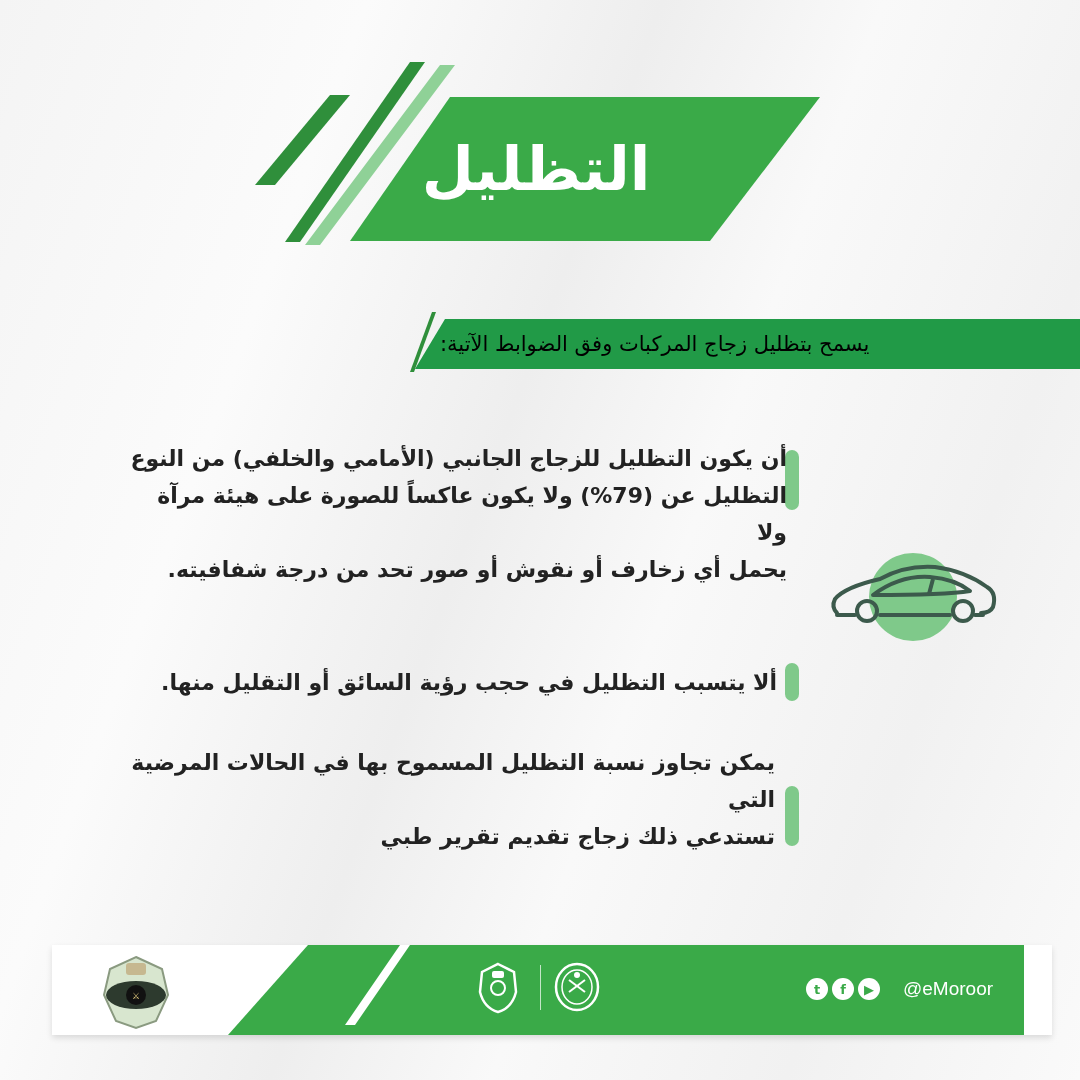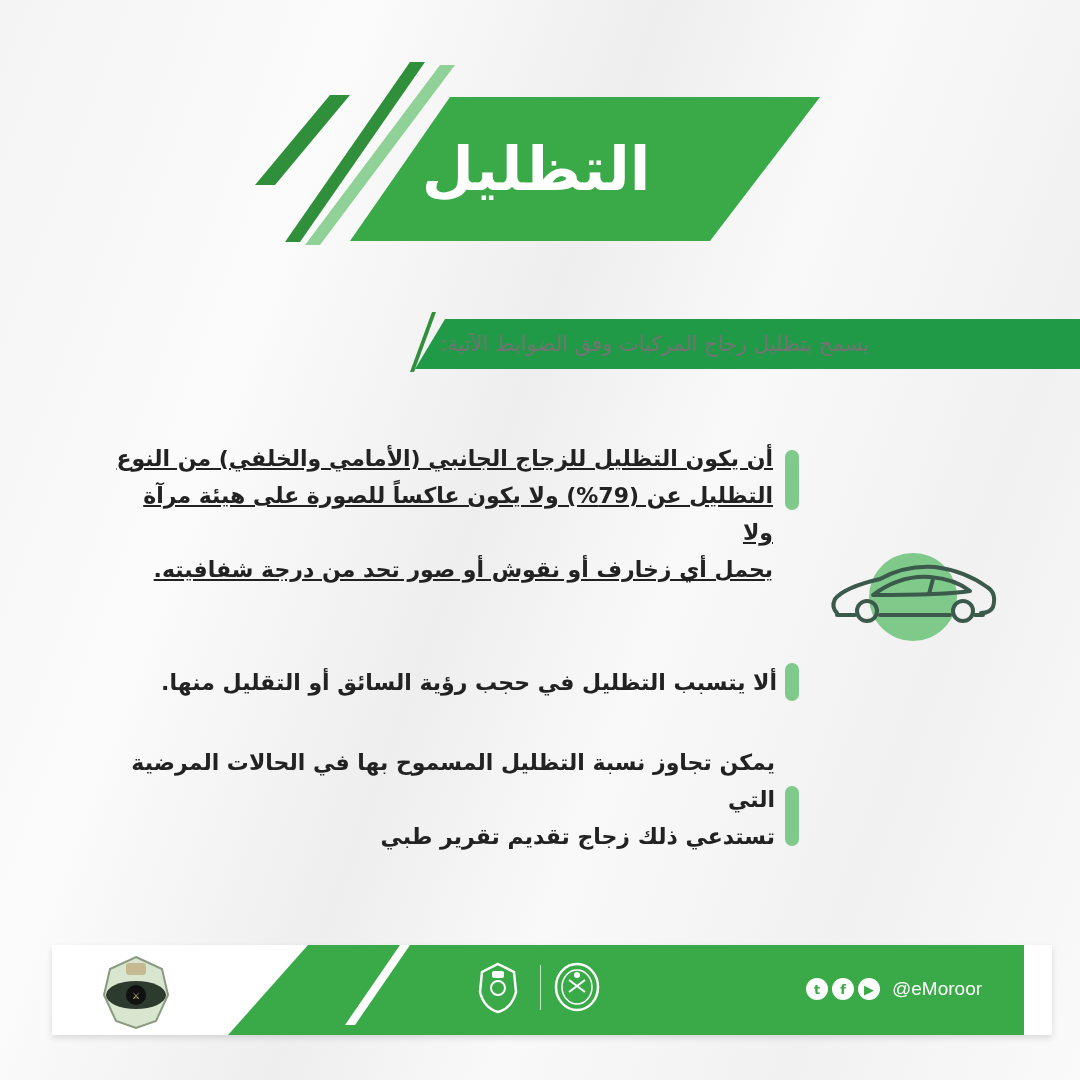--- a/index.html
+++ b/index.html
@@ -29,21 +29,21 @@
 
   
   .sub-banner {
     left:415px; top:319px; width:665px; height:50px;
     background:#219a47;
     clip-path: polygon(30px 0, 665px 0, 665px 50px, 0 50px);
   }
   .sub-text {
     left:440px; top:319px; width:620px; height:50px;
     display:flex; align-items:center; justify-content:flex-end;
-    color:#737373; font-size:21px; direction:rtl;
+    color:#000000; font-size:21px; direction:rtl;
   }
 
   
   .bullet-bar {
     position:absolute; width:14px; background:#7fc98a; border-radius:7px;
   }
   .bullet-text {
     position:absolute; direction:rtl; text-align:right;
     font-size:22px; font-weight:bold; color:#222; line-height:37px;
   }
@@ -61,38 +61,38 @@
     clip-path: polygon(80px 0, 796px 0, 796px 90px, 0 90px);
   }
   .social {
     left:806px; top:975px; height:28px; display:flex; align-items:center; gap:4px;
   }
   .social-icon {
     width:22px; height:22px; border-radius:50%; background:#fff;
     color:#3aaa48; font-size:13px; font-weight:bold;
     display:flex; align-items:center; justify-content:center;
   }
-  .handle { color:#fff; font-size:19px; margin-left:8px; font-family:"Liberation Sans", sans-serif; }
+  .handle { color:#fff; font-size:19px; margin-left:19px; font-family:"Liberation Sans", sans-serif; }
 </style>
 </head>
 <body>
 
 <div class="stripe" style="left:285px;top:62px;width:160px;height:180px;background:#2f8f3b;clip-path:polygon(125px 0,140px 0,15px 180px,0 180px);"></div>
 <div class="stripe" style="left:300px;top:65px;width:160px;height:180px;background:#8fd197;clip-path:polygon(140px 0,155px 0,20px 180px,5px 180px);"></div>
 <div class="stripe" style="left:255px;top:95px;width:160px;height:150px;background:#2f8f3b;clip-path:polygon(75px 0,95px 0,20px 90px,0 90px);"></div>
 
 <div class="abs title-banner"></div>
 <div class="abs title-text">التظليل</div>
 
 <div class="stripe" style="left:410px;top:312px;width:30px;height:60px;background:#2f8f3b;clip-path:polygon(22px 0,26px 0,4px 60px,0 60px);"></div>
 <div class="abs sub-banner"></div>
 <div class="abs sub-text">يسمح بتظليل زجاج المركبات وفق الضوابط الآتية:</div>
 
 <div class="bullet-bar" style="left:785px;top:450px;height:60px;"></div>
-<div class="bullet-text" style="left:108px;top:440px;width:665px;text-decoration:underline;">
+<div class="bullet-text" style="left:122px;top:440px;width:665px;">
   <div>أن يكون التظليل للزجاج الجانبي (الأمامي والخلفي) من النوع</div>
   <div>التظليل عن (79%) ولا يكون عاكساً للصورة على هيئة مرآة ولا</div>
   <div>يحمل أي زخارف أو نقوش أو صور تحد من درجة شفافيته.</div>
 </div>
 
 <div class="abs car-wrap">
   <svg width="175" height="110" viewBox="0 0 175 110">
     <circle cx="88" cy="62" r="44" fill="#7fc98a"></circle>
     <path d="M12 78 Q6 72 10 64 Q20 52 55 44 Q80 30 110 32 Q140 36 162 52 Q172 58 168 72 Q165 78 156 78" fill="none" stroke="#3c5a4c" stroke-width="4" stroke-linecap="round"></path>
     <path d="M48 60 Q75 40 105 42 Q130 44 145 56 Q120 60 48 60 Z" fill="none" stroke="#3c5a4c" stroke-width="4" stroke-linejoin="round"></path>

